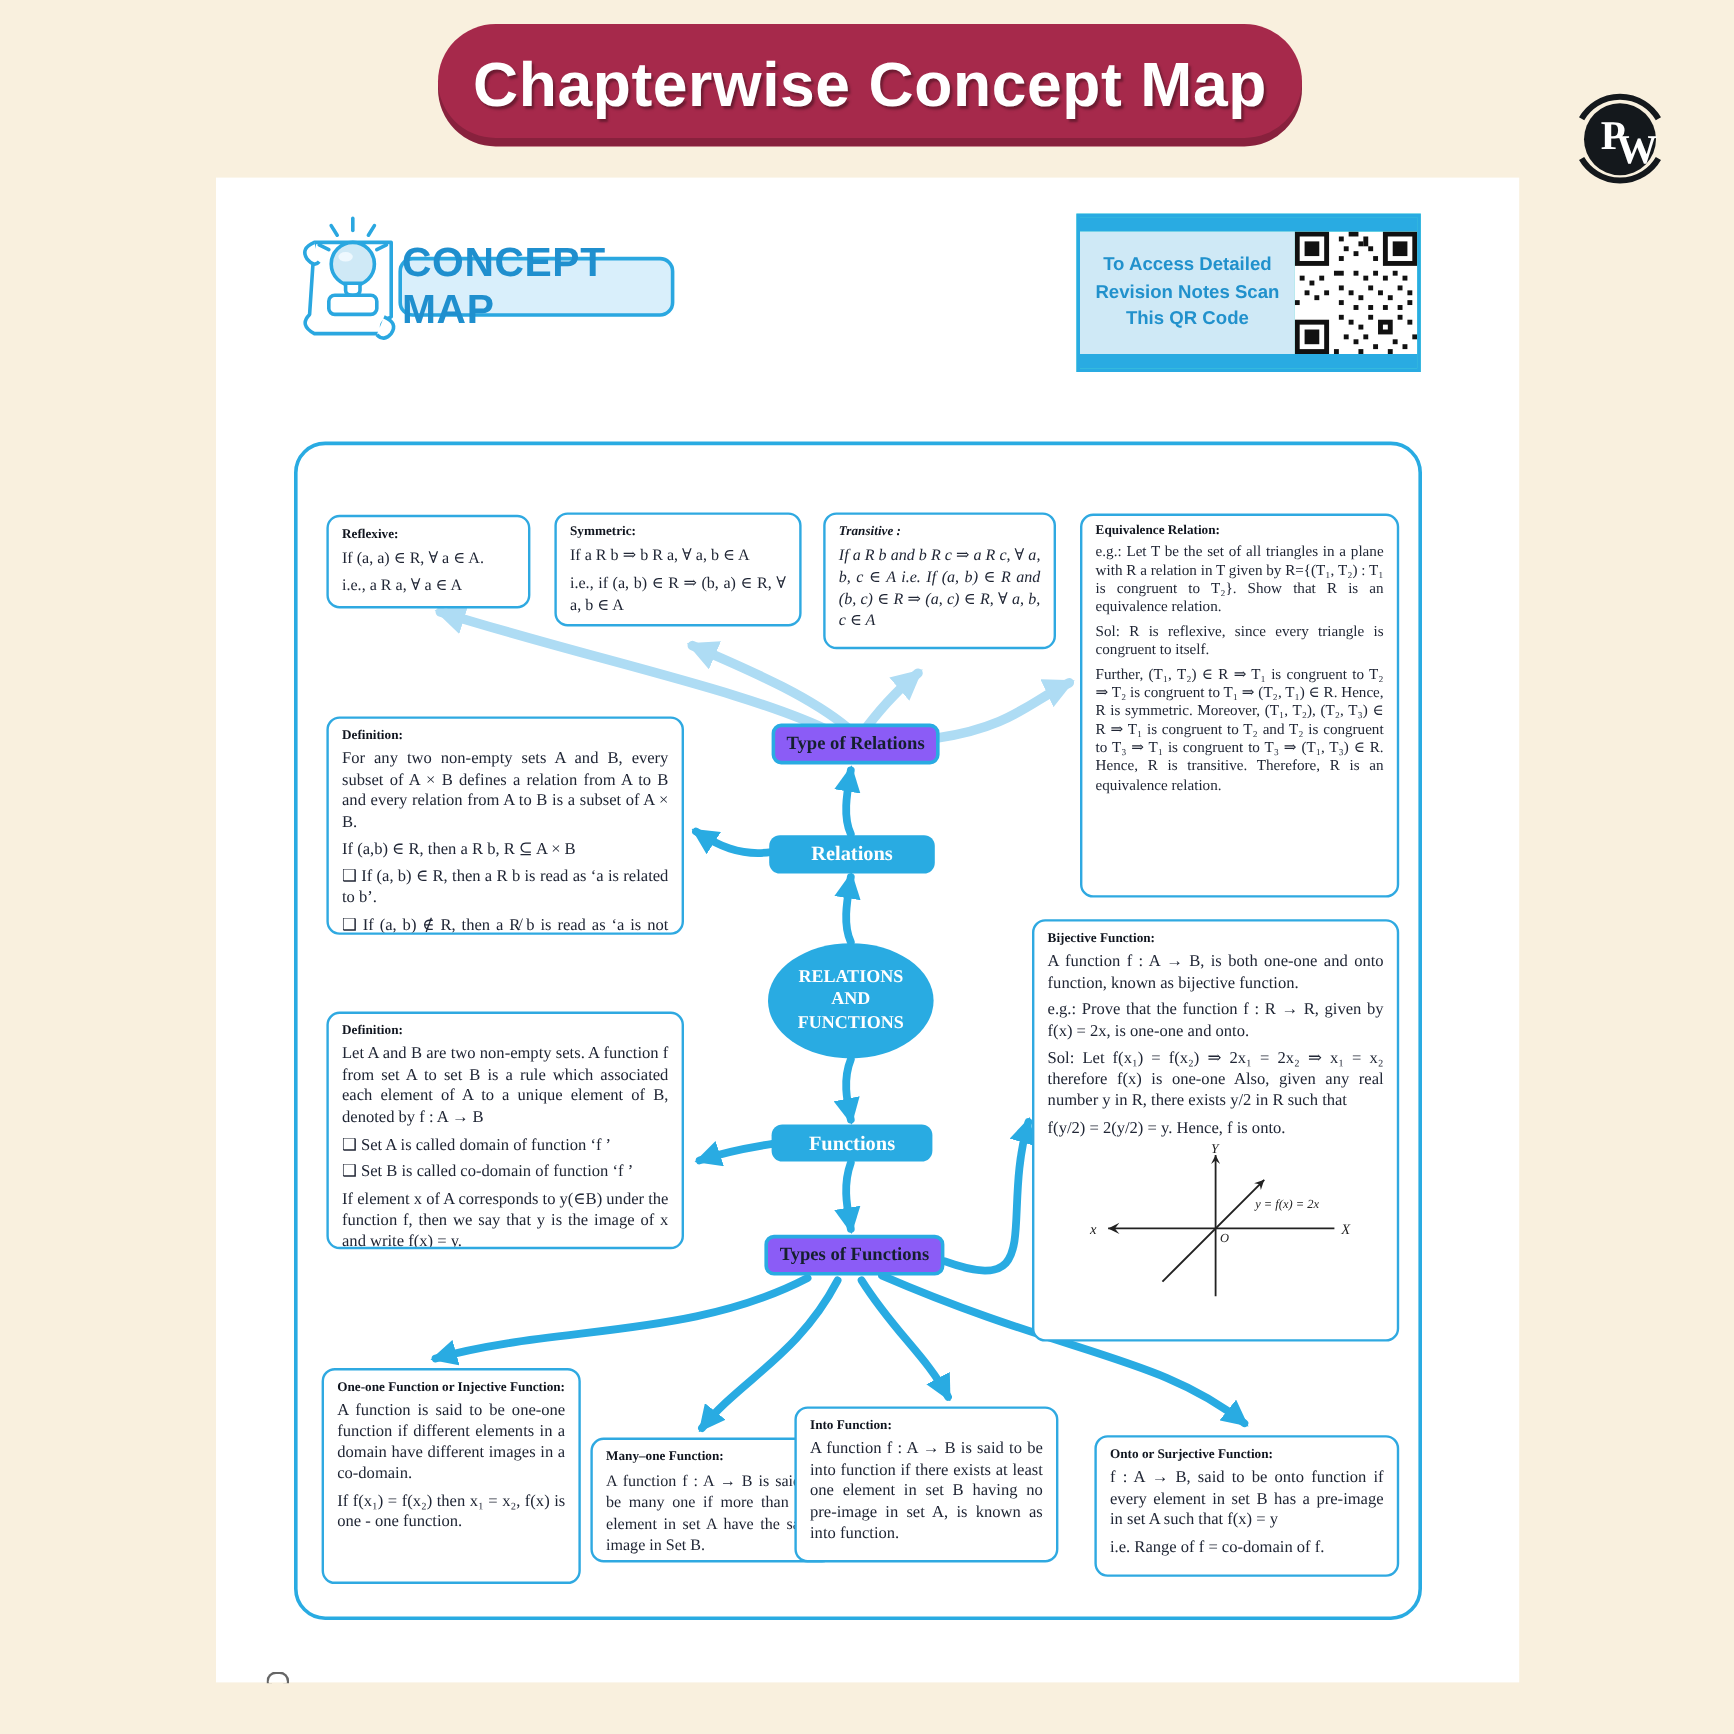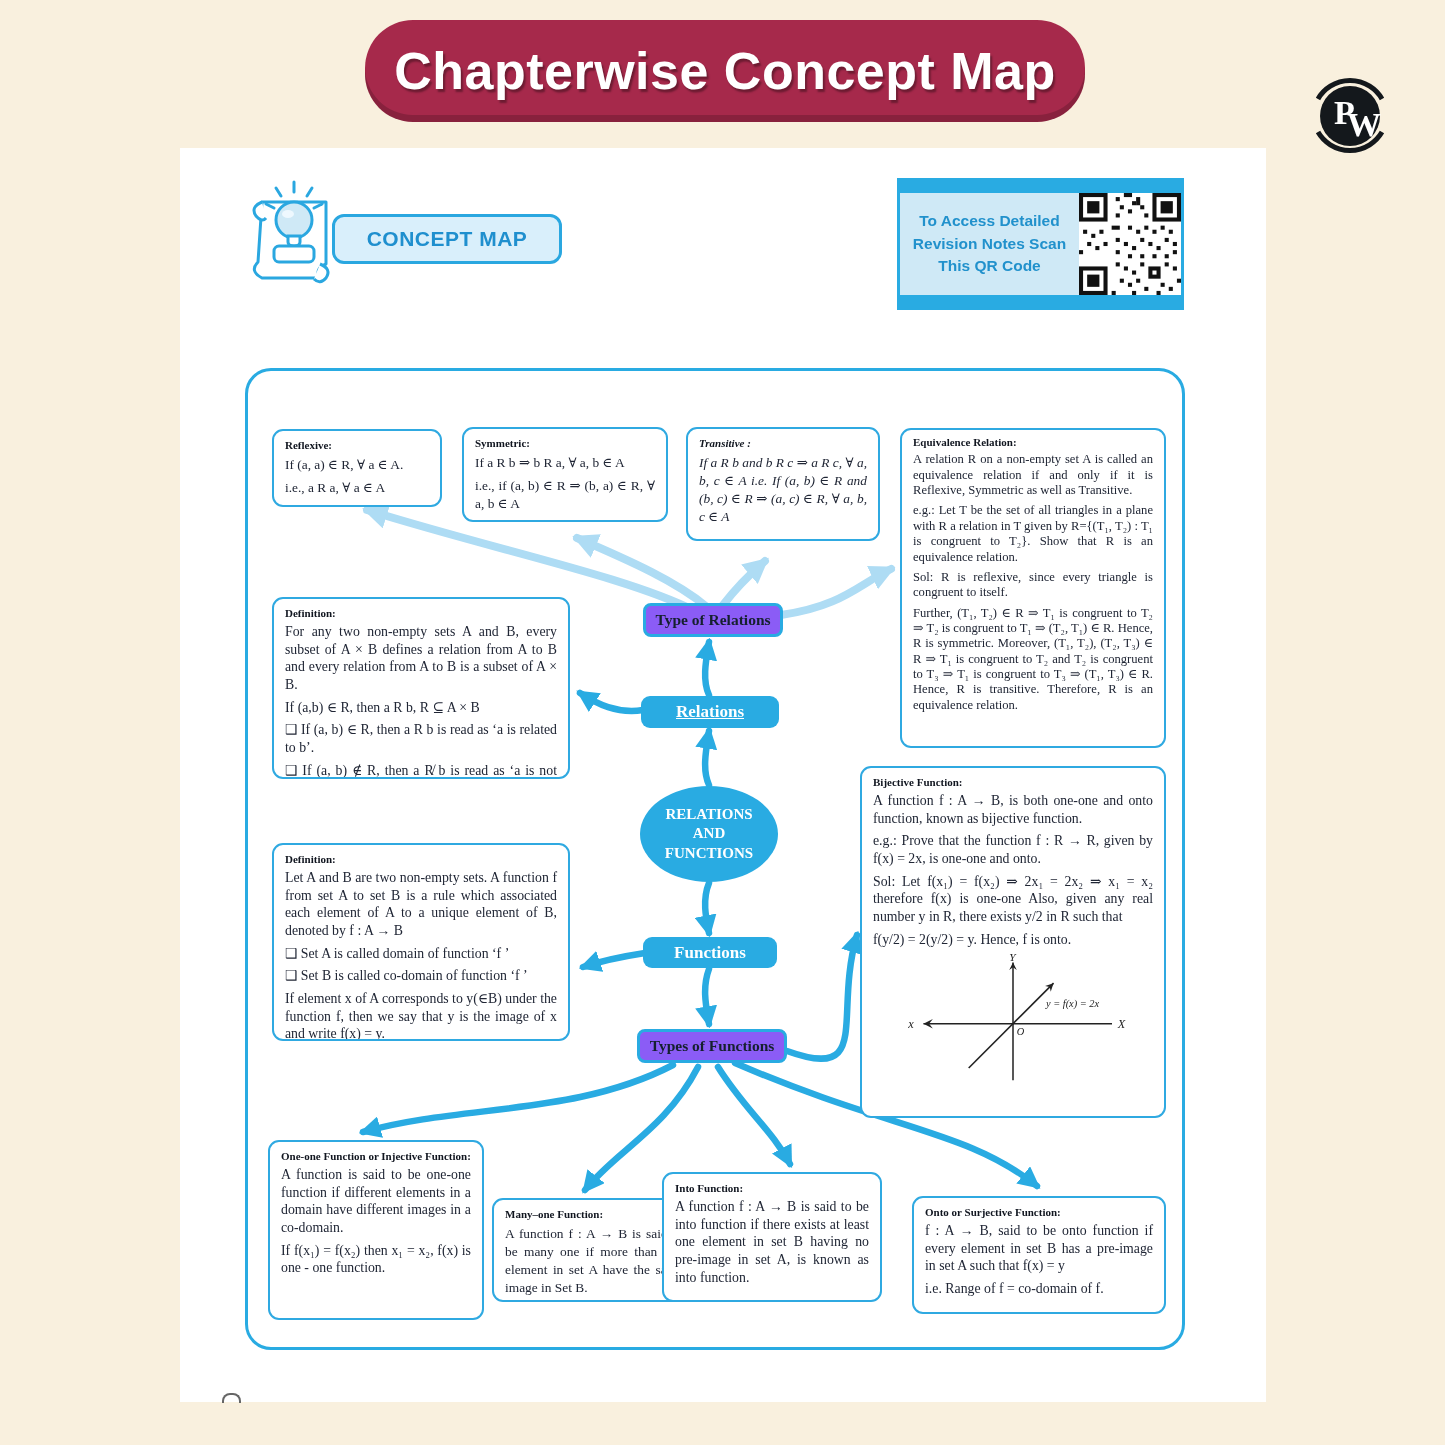--- a/index.html
+++ b/index.html
@@ -22,21 +22,21 @@
     font-family:"Liberation Sans",sans-serif;
   }
   .pw-logo{position:absolute;left:1306px;top:72px;width:88px;height:92px;}
   
   .page{position:absolute;left:180px;top:148px;width:1086px;height:1254px;background:#fff;}
   .cm-icon{position:absolute;left:238px;top:168px;width:112px;height:126px;z-index:3;}
   .cm-pill{
     position:absolute;left:332px;top:214px;width:230px;height:50px;
     background:#d9effb;border:3px solid #2aa7e0;border-radius:12px;
     display:flex;align-items:center;justify-content:center;
-    color:#1f8fce;font-weight:bold;font-size:21px;letter-spacing:.5px;
+    color:#1f8fce;font-weight:bold;font-size:34px;letter-spacing:.5px;
     box-sizing:border-box;z-index:2;
   }
   
   .qr-box{
     position:absolute;left:897px;top:178px;width:287px;height:132px;
     border:3px solid #29abe2;background:#5eead4;box-sizing:border-box;
     display:flex;flex-direction:column;
   }
   .qr-band{height:13px;background:#29abe2;}
   .qr-mid{flex:1;display:flex;}
@@ -235,21 +235,21 @@
     <path d="M464,601 C457,620 461,638 464,656" marker-end="url(#mb)"></path>
     <path d="M542,683 C628,714 588,648 612,567" marker-end="url(#mb)"></path>
     <path d="M428,697 C330,748 218,736 118,764" marker-end="url(#mb)"></path>
     <path d="M453,699 C420,762 372,782 340,822" marker-end="url(#mb)"></path>
     <path d="M473,699 C500,742 527,762 545,796" marker-end="url(#mb)"></path>
     <path d="M490,695 C645,762 722,762 792,818" marker-end="url(#mb)"></path>
   </g>
 </svg>
 
 <div class="node-outline" style="left:643px;top:603px;width:140px;height:34px;">Type of Relations</div>
-<div class="node-solid" style="left:641px;top:696px;width:138px;height:32px;text-decoration:underline;">Relations</div>
+<div class="node-solid" style="left:641px;top:696px;width:138px;height:32px;">Relations</div>
 <div class="node-ellipse" style="left:640px;top:786px;width:138px;height:96px;">RELATIONS AND FUNCTIONS</div>
 <div class="node-solid" style="left:643px;top:937px;width:134px;height:31px;">Functions</div>
 <div class="node-outline" style="left:637px;top:1029px;width:150px;height:34px;">Types of Functions</div>
 
 <div class="cbox fs-m" style="left:272px;top:429px;width:170px;height:78px;">
   <div class="title">Reflexive:</div>
   <div class="paras">
       <p>If (a, a) ∈ R, ∀ a ∈ A.</p>
       <p>i.e., a R a, ∀ a ∈ A</p>
     </div>
@@ -266,21 +266,20 @@
 <div class="cbox fs-m" style="left:686px;top:427px;width:194px;height:114px;font-style:italic;">
   <div class="title">Transitive :</div>
   <div class="paras">
       <p>If a R b and b R c ⇒ a R c, ∀ a, b, c ∈ A i.e. If (a, b) ∈ R and (b, c) ∈ R ⇒ (a, c) ∈ R, ∀ a, b, c ∈ A</p>
     </div>
 </div>
 
 <div class="cbox fs-s" style="left:900px;top:428px;width:266px;height:320px;padding:5px 11px;">
   <div class="title">Equivalence Relation:</div>
   <div class="paras">
-      <p>A relation R on a non-empty set A is called an equivalence relation if and only if it is Reflexive, Symmetric as well as Transitive.</p>
       <p>e.g.: Let T be the set of all triangles in a plane with R a relation in T given by R={(T₁, T₂) : T₁ is congruent to T₂}. Show that R is an equivalence relation.</p>
       <p>Sol: R is reflexive, since every triangle is congruent to itself.</p>
       <p>Further, (T₁, T₂) ∈ R ⇒ T₁ is congruent to T₂ ⇒ T₂ is congruent to T₁ ⇒ (T₂, T₁) ∈ R. Hence, R is symmetric. Moreover, (T₁, T₂), (T₂, T₃) ∈ R ⇒ T₁ is congruent to T₂ and T₂ is congruent to T₃ ⇒ T₁ is congruent to T₃ ⇒ (T₁, T₃) ∈ R. Hence, R is transitive. Therefore, R is an equivalence relation.</p>
     </div>
 </div>
 
 <div class="cbox fs-l" style="left:272px;top:597px;width:298px;height:182px;">
   <div class="title">Definition:</div>
   <div class="paras">
       <p>For any two non-empty sets A and B, every subset of A × B defines a relation from A to B and every relation from A to B is a subset of A × B.</p>

